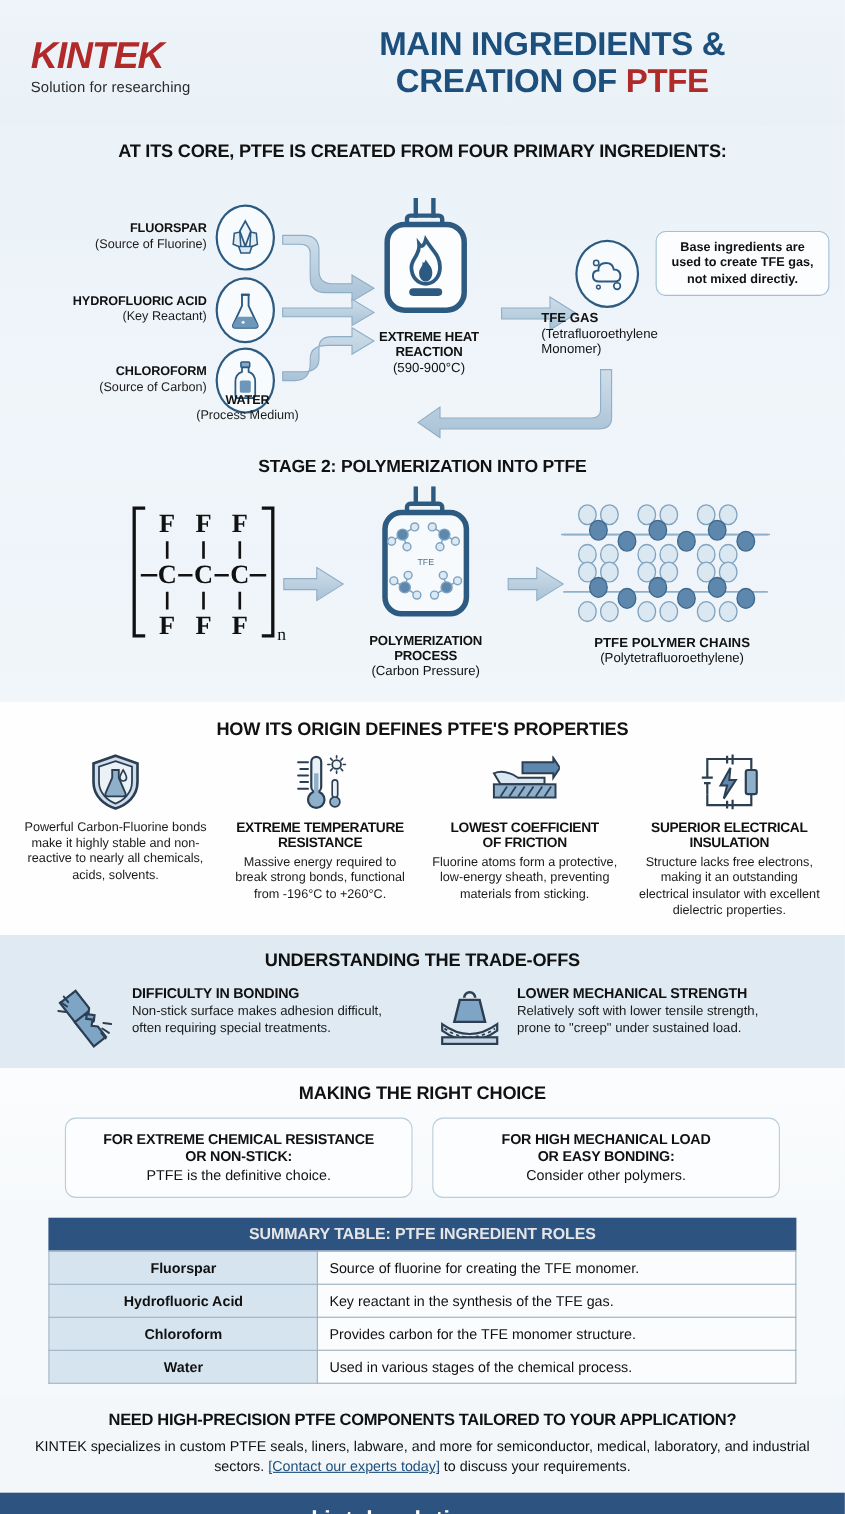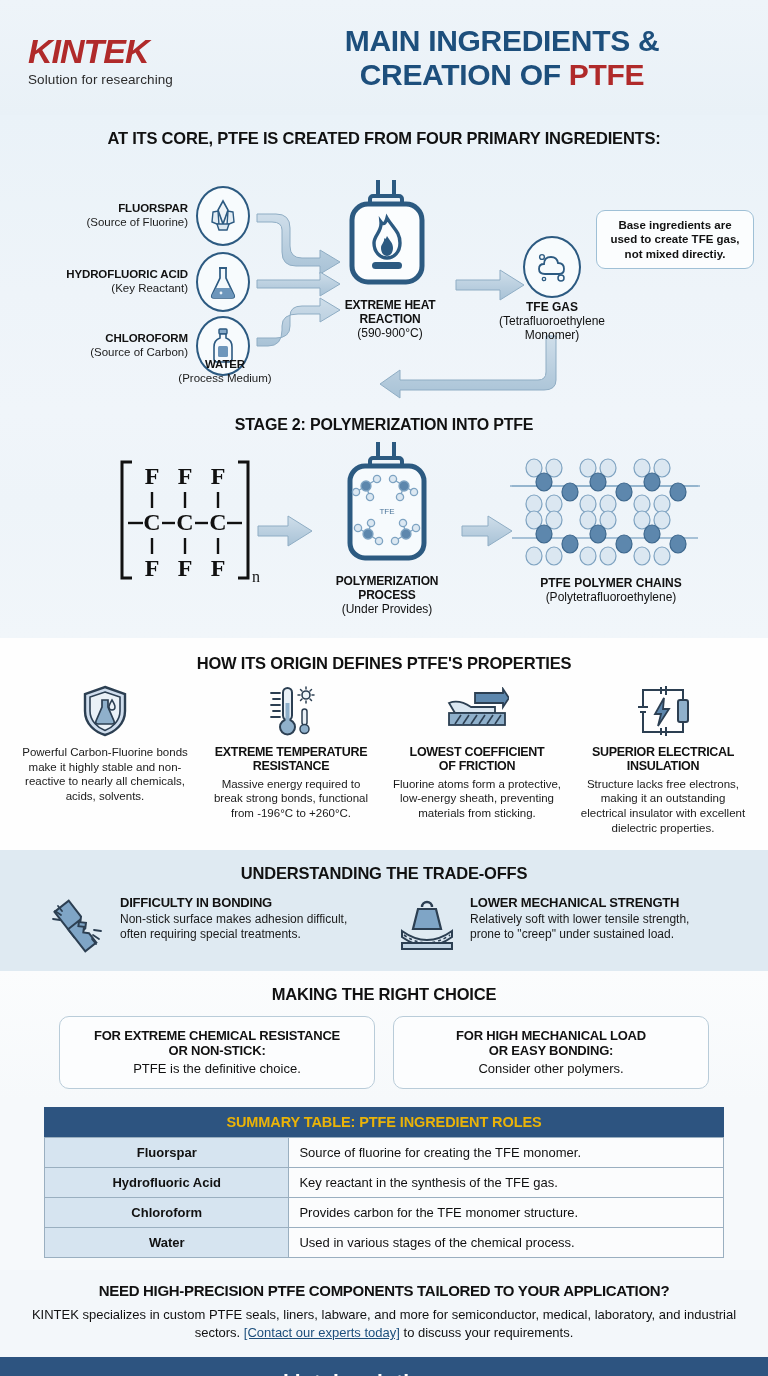--- a/index.html
+++ b/index.html
@@ -68,21 +68,21 @@
   .circ {
     width: 54px; height: 60px; border: 2px solid #2c5a81; border-radius: 50%;
     background: #f7fbfd; display: flex; align-items: center; justify-content: center;
   }
   .ing-below { position: absolute; text-align: center; width: 170px; line-height: 1.18; }
 
   .reactor { position: absolute; left: 330px; top: 20px; width: 120px; text-align: center; }
   .reactor-cap { font-size: 12px; font-weight: bold; color: #111; margin-top: 4px; letter-spacing: -0.2px;}
   .reactor-sub { font-size: 12px; color: #111; }
 
-  .tfe { position: absolute; left: 492px; top: 78px; width: 120px; text-align: center; }
+  .tfe { position: absolute; left: 492px; top: 60px; width: 120px; }
   .tfe-name { font-size: 12px; font-weight: bold; color: #111; margin-top: 2px; }
   .tfe-sub  { font-size: 12px; color: #111; line-height: 1.2; }
 
   .callout {
     position: absolute; left: 596px; top: 52px; width: 158px;
     border: 1.5px solid #9fc0d6; border-radius: 9px; background: #fbfdfe;
     padding: 7px 8px; text-align: center;
     font-size: 11.5px; font-weight: bold; color: #111; line-height: 1.25;
   }
 
@@ -139,21 +139,21 @@
     border: 1.5px solid #b9ccd9; border-radius: 10px; background: #fcfdfe;
     text-align: center; padding: 11px 10px 12px;
   }
   .choice-head { font-size: 13px; font-weight: bold; color: #111; line-height: 1.2; letter-spacing: -0.2px;}
   .choice-sub  { font-size: 13px; color: #111; margin-top: 2px; }
 
   
   .tablewrap { position: relative; z-index: 2; padding: 6px 44px 12px; background: #f6f9fb; }
   table.summary { width: 100%; border-collapse: collapse; }
   table.summary caption {
-    background: #2d5480; color: #eab308; font-size: 14.5px; font-weight: bold;
+    background: #2d5480; color: #e5e5e5; font-size: 14.5px; font-weight: bold;
     padding: 7px 0; letter-spacing: -0.1px;
   }
   table.summary td {
     border: 1px solid #9aafc0; font-size: 13px; color: #111;
     padding: 7px 10px;
   }
   table.summary td.k {
     width: 36%; text-align: center; font-weight: bold; background: #d6e4f0;
   }
   table.summary td.v { background: #fbfcfd; }
@@ -434,21 +434,21 @@
                 <line x1="0" y1="0" x2="-3" y2="-11"></line>
               <circle cx="0" cy="0" r="5" fill="#5d87ad"></circle>
                 <circle cx="-11" cy="7" r="3.6"></circle>
                 <circle cx="10" cy="-6" r="3.6"></circle>
                 <circle cx="-3" cy="-11" r="3.6"></circle>
             </g>
           </g>
           <text x="65" y="72" text-anchor="middle" font-size="8" fill="#4a749a" font-family="Liberation Sans, sans-serif">TFE</text>
         </svg>
         <div class="poly-cap">POLYMERIZATION PROCESS</div>
-        <div class="poly-sub">(Under Provides)</div>
+        <div class="poly-sub">(Carbon Pressure)</div>
       </div>
 
       <div class="chains">
         <svg width="222" height="112" viewBox="0 0 222 112" aria-hidden="true">
           <g stroke="#8fb0cb" stroke-width="1.4">
             <g id="row1">
               <line x1="10" y1="30" x2="200" y2="30"></line>
             </g>
           </g>
           <g>

